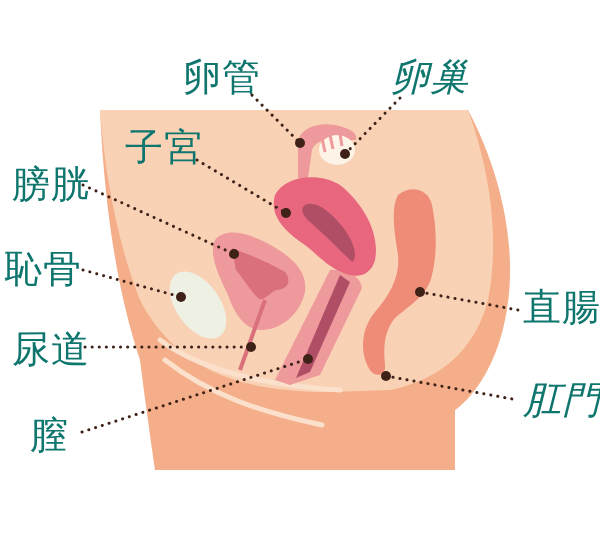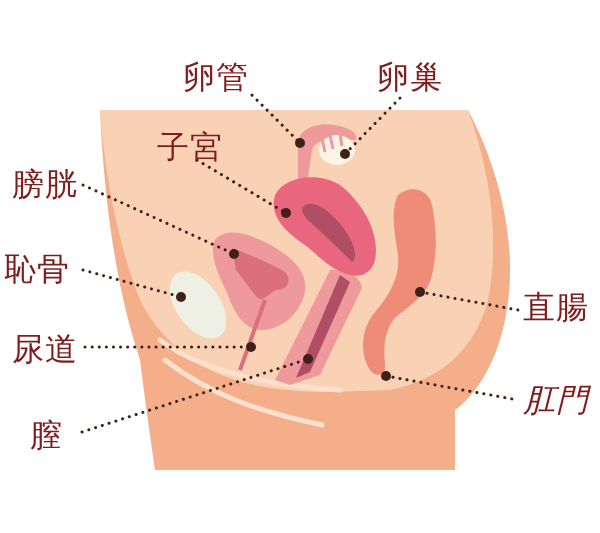--- a/index.html
+++ b/index.html
@@ -1,19 +1,19 @@
 <!DOCTYPE html>
 <html><head>
 <meta charset="utf-8">
 <style>
   html, body { margin: 0; padding: 0; background: #ffffff; }
   body { width: 600px; height: 533px; overflow: hidden; position: relative;
          font-family: "DejaVu Sans", "Liberation Sans", sans-serif; }
   #diagram { position: absolute; left: 0; top: 0; width: 600px; height: 533px; }
-  .label { position: absolute; color: #7f1d1d; font-size: 32px; line-height: 34px;
+  .label { position: absolute; color: #0f766e; font-size: 38px; line-height: 34px;
            white-space: nowrap; letter-spacing: 1px; }
 </style>
 </head>
 <body>
 
 <svg id="diagram" viewBox="0 0 600 533" xmlns="http://www.w3.org/2000/svg">
 
   <path d="M100,110 L468,110 C500,170 520,250 505,320 C495,370 470,400 455,410 L455,470 L155,470 C148,420 145,400 140,360 C120,300 105,220 100,110 Z" fill="#f5ae8a"></path>
 
   <path d="M100,110 L468,110 C490,170 500,240 488,300 C475,350 440,380 390,390 L330,392 C280,392 240,385 210,370 C180,355 155,330 140,300 C120,250 105,180 100,110 Z" fill="#f9d2b6"></path>
@@ -58,20 +58,20 @@
     <circle cx="234" cy="254" r="5"></circle>
     <circle cx="181" cy="297" r="5"></circle>
     <circle cx="251" cy="347" r="5"></circle>
     <circle cx="308" cy="359" r="5"></circle>
     <circle cx="420" cy="292" r="5"></circle>
     <circle cx="386" cy="376" r="5"></circle>
   </g>
 </svg>
 
 <div class="label" style="left:183px;top:60px;">卵管</div>
-<div class="label" style="left:377px;top:60px;">卵巢</div>
-<div class="label" style="left:125px;top:130px;margin-left:32px;">子宮</div>
+<div class="label" style="left:391px;top:60px;font-style:italic;">卵巢</div>
+<div class="label" style="left:125px;top:130px;">子宮</div>
 <div class="label" style="left:12px;top:167px;">膀胱</div>
 <div class="label" style="left:4px;top:252px;">恥骨</div>
 <div class="label" style="left:12px;top:332px;">尿道</div>
 <div class="label" style="left:30px;top:418px;">膣</div>
 <div class="label" style="left:523px;top:290px;">直腸</div>
 <div class="label" style="left:523px;top:383px;font-style:italic;">肛門</div>
 
 </body></html>

